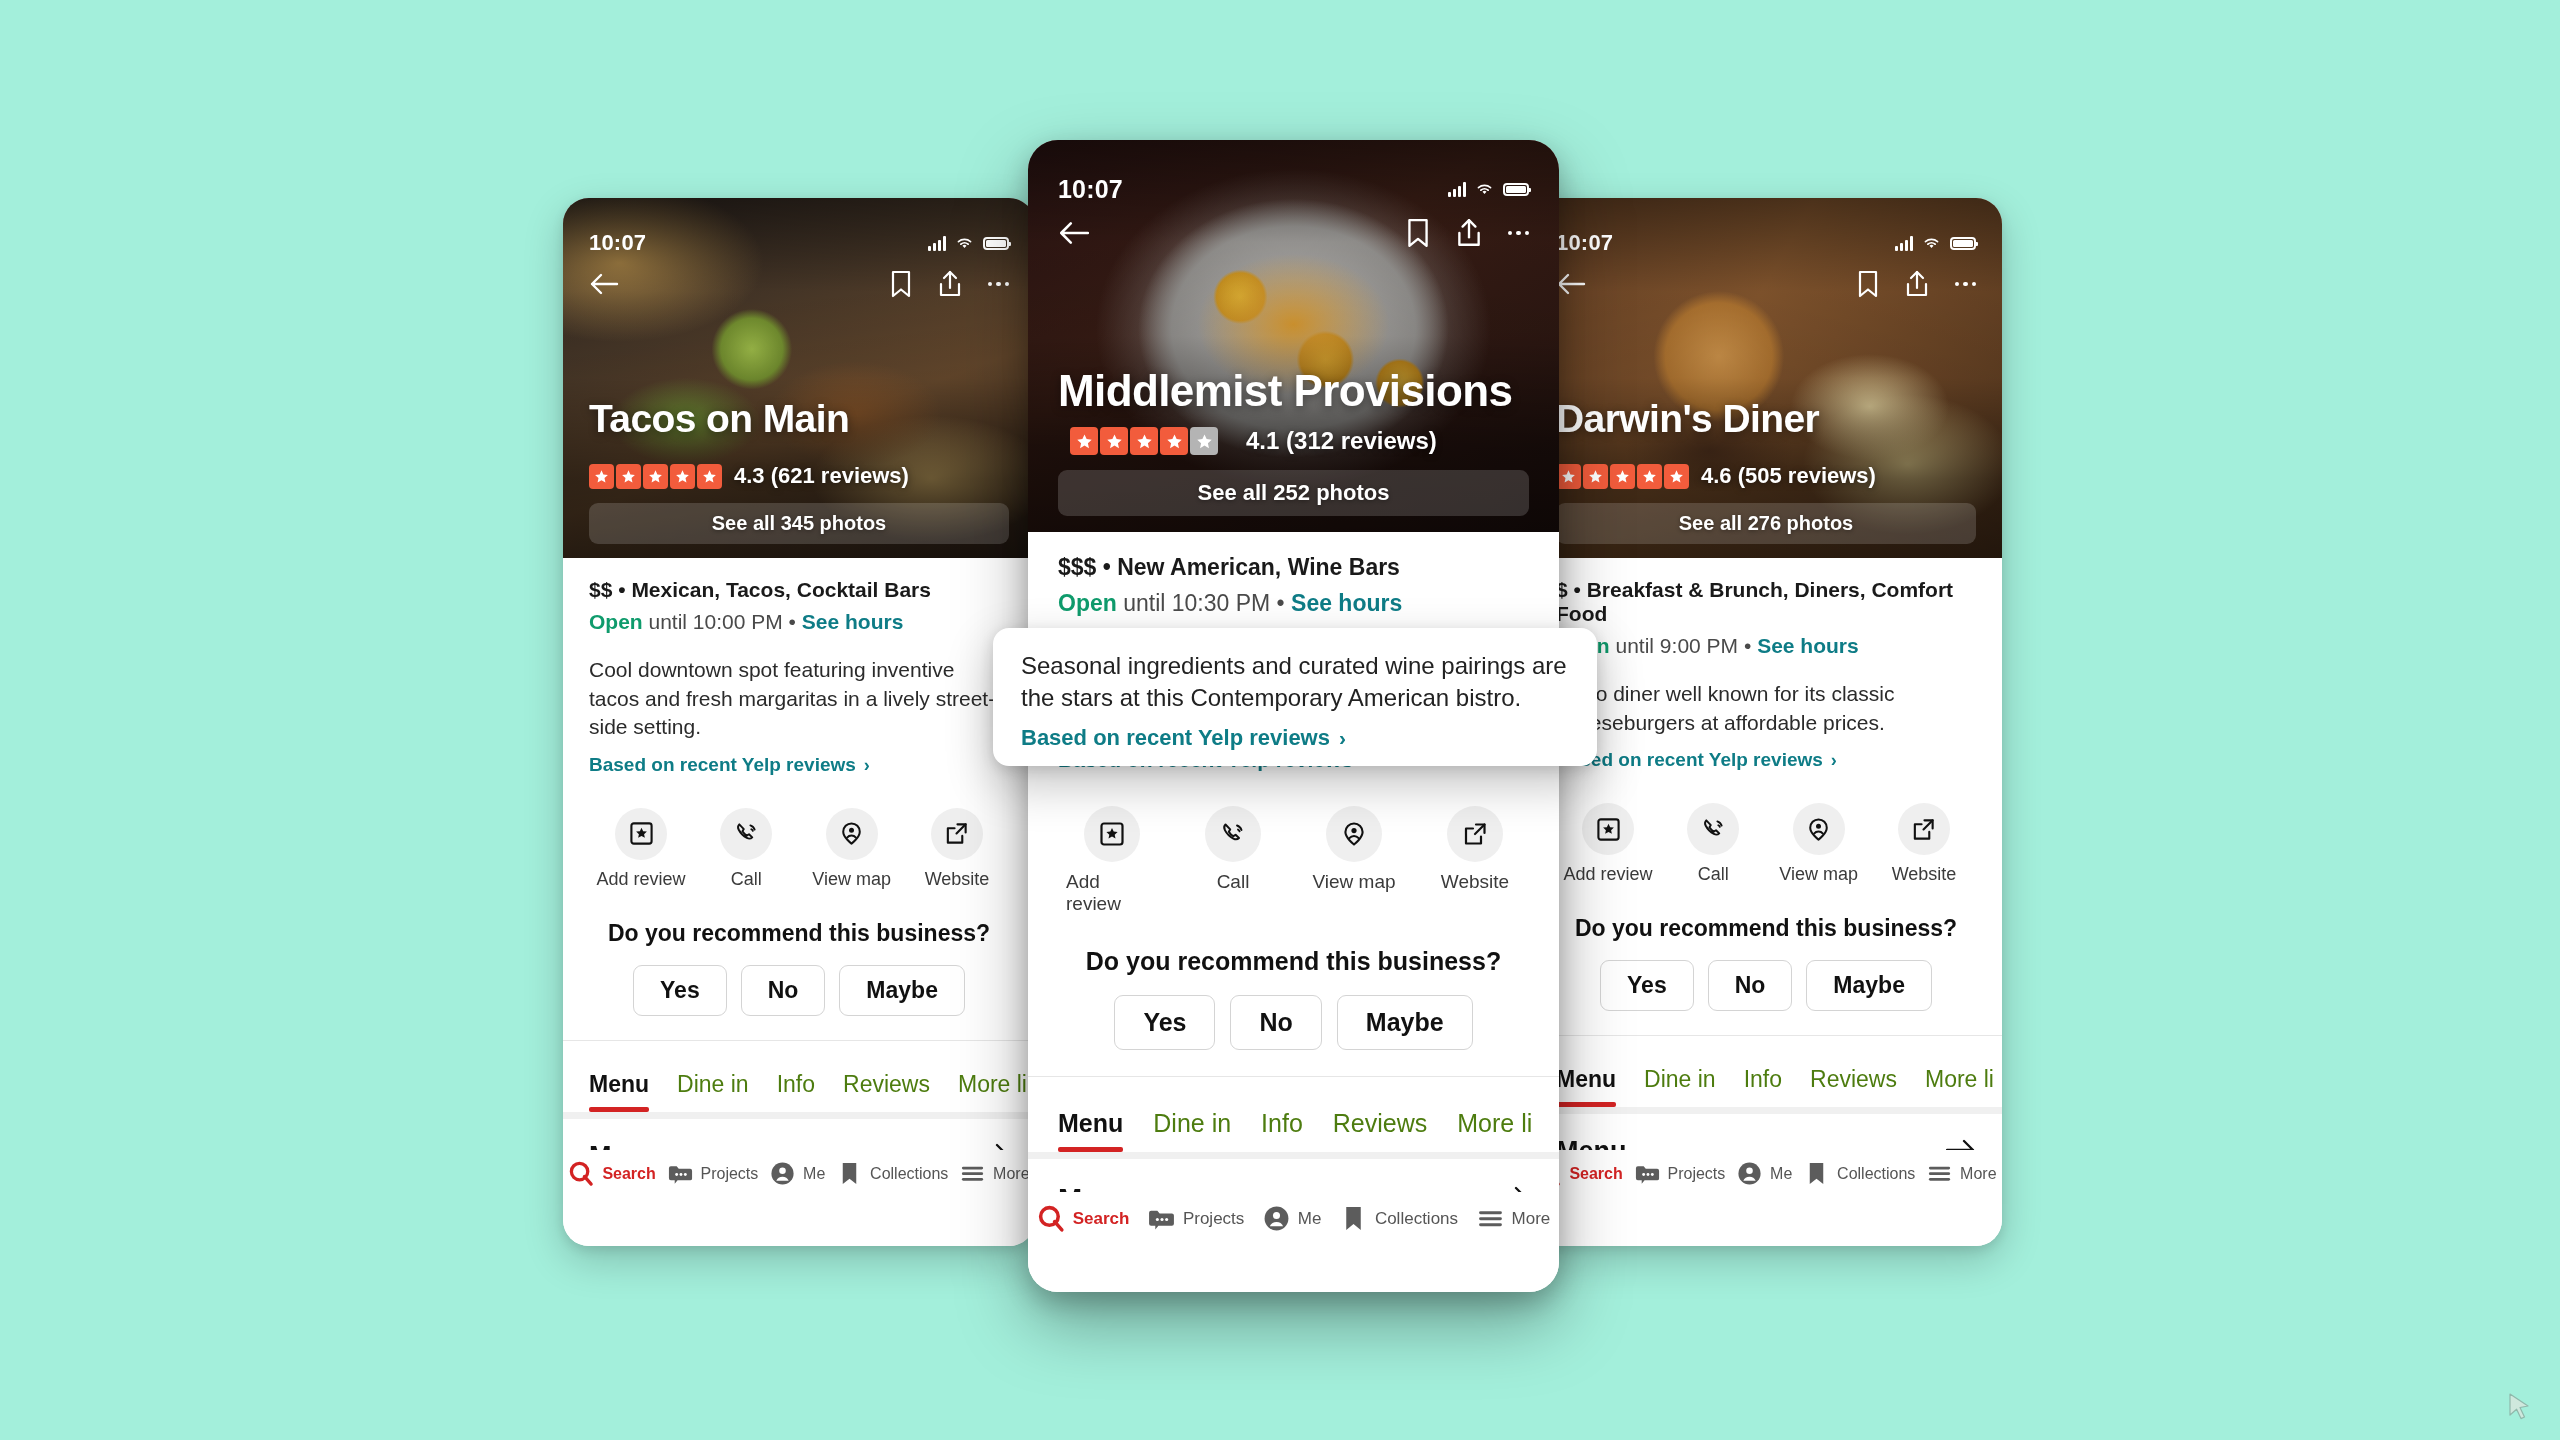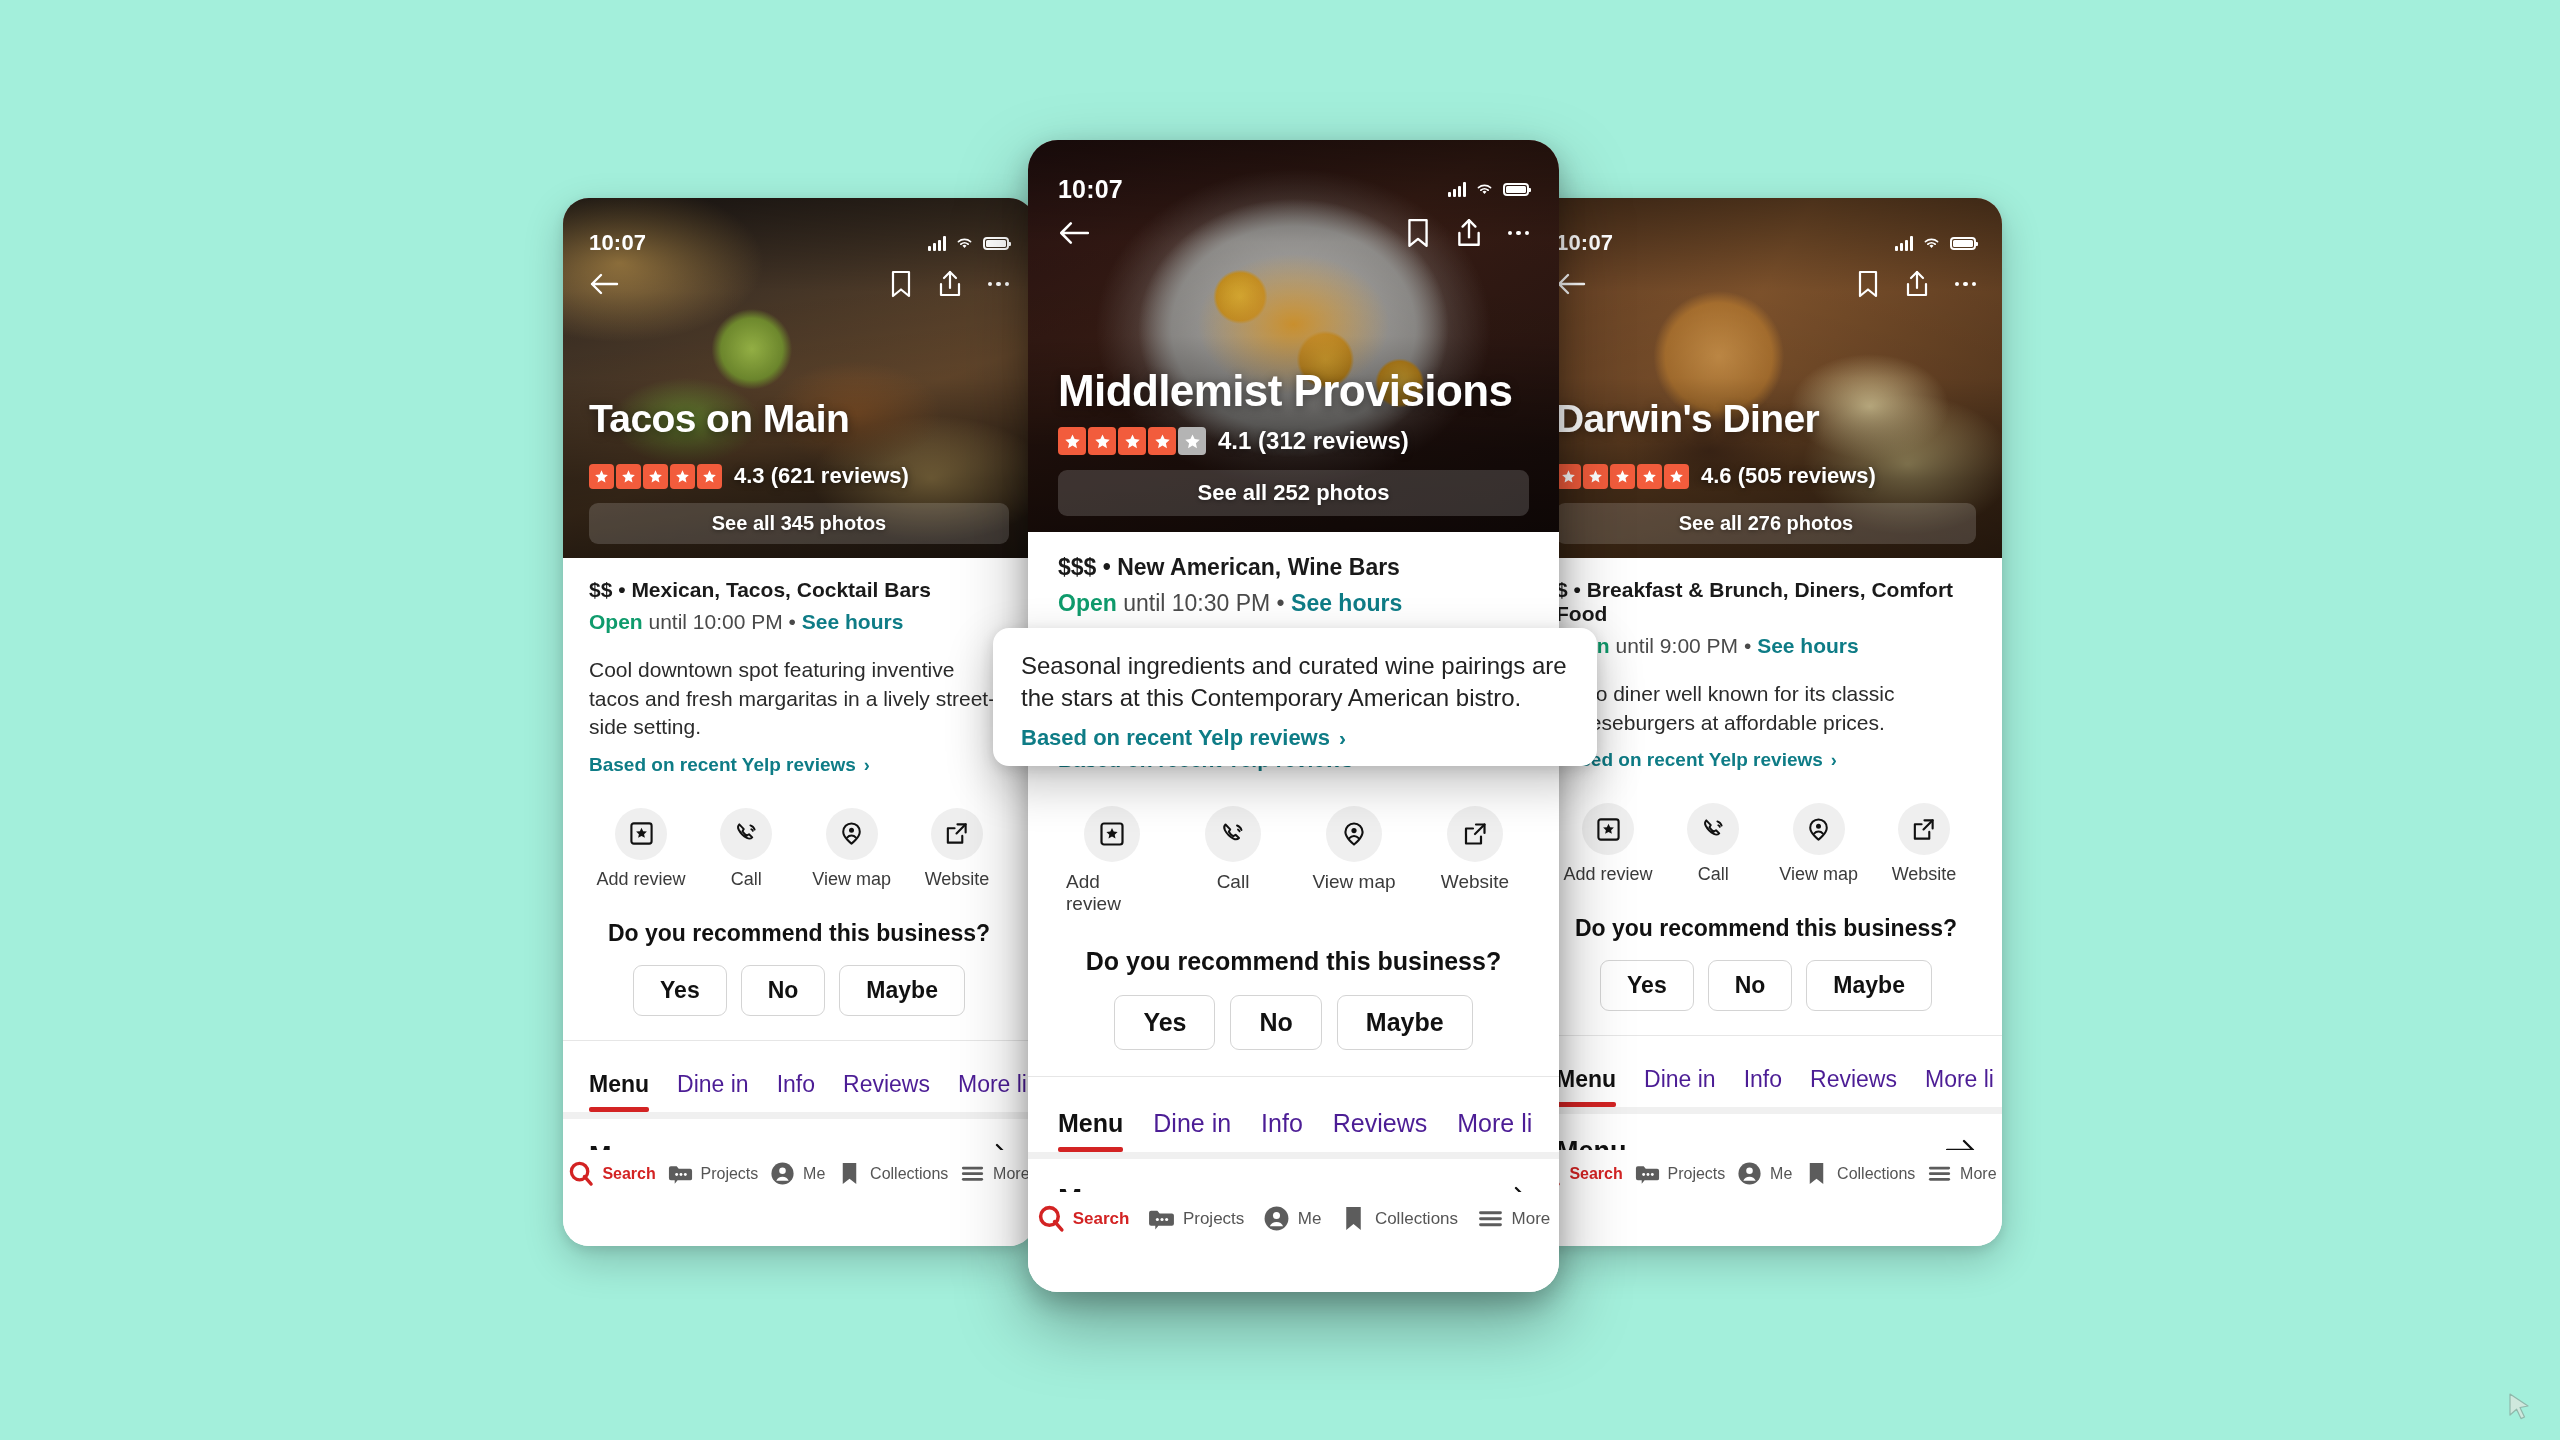--- a/index.html
+++ b/index.html
@@ -146,21 +146,21 @@
     font-weight: 800;
     letter-spacing: -.6px;
     text-shadow: 0 2px 10px rgba(0,0,0,.45);
     white-space: nowrap;
   }
   .side .biz-name   { font-size: 39px; margin-bottom: 22px; }
   .center .biz-name { font-size: 44px; margin-bottom: 11px; }
 
   .rating-row { display: flex; align-items: center; }
   .side .rating-row   { gap: 12px; margin-bottom: 14px; }
-  .center .rating-row { gap: 12px; margin-bottom: 15px; }
+  .center .rating-row { gap: 28px; margin-bottom: 15px; margin-left: 12px; }
   .stars { display: flex; gap: 2px; }
   .star {
     display: inline-flex; align-items: center; justify-content: center;
     border-radius: 4px;
   }
   .side .star   { width: 25px; height: 25px; }
   .center .star { width: 28px; height: 28px; }
   .star.on  { background: #f25c3c; }
   .star.off { background: #b4b4b4; }
   .rating-text {
@@ -246,21 +246,21 @@
   
   .tabs {
     display: flex; align-items: flex-end;
     border-top: 1px solid #e6e6e6;
     position: relative;
     overflow: hidden;
   }
   .side .tabs   { padding: 0 26px; height: 72px; }
   .center .tabs { padding: 0 30px; height: 76px; }
   .tab {
-    color: #4c1d95; font-weight: 500; white-space: nowrap;
+    color: #4d7c0f; font-weight: 500; white-space: nowrap;
     cursor: pointer; padding-bottom: 14px; position: relative;
   }
   .side .tab   { font-size: 23px; margin-right: 28px; }
   .center .tab { font-size: 25px; margin-right: 30px; }
   .tab.active { color: #111; font-weight: 700; }
   .tab.active::after {
     content: ""; position: absolute; left: 0; right: 0; bottom: 0;
     height: 5px; background: #d32323; border-radius: 2px;
   }
 

